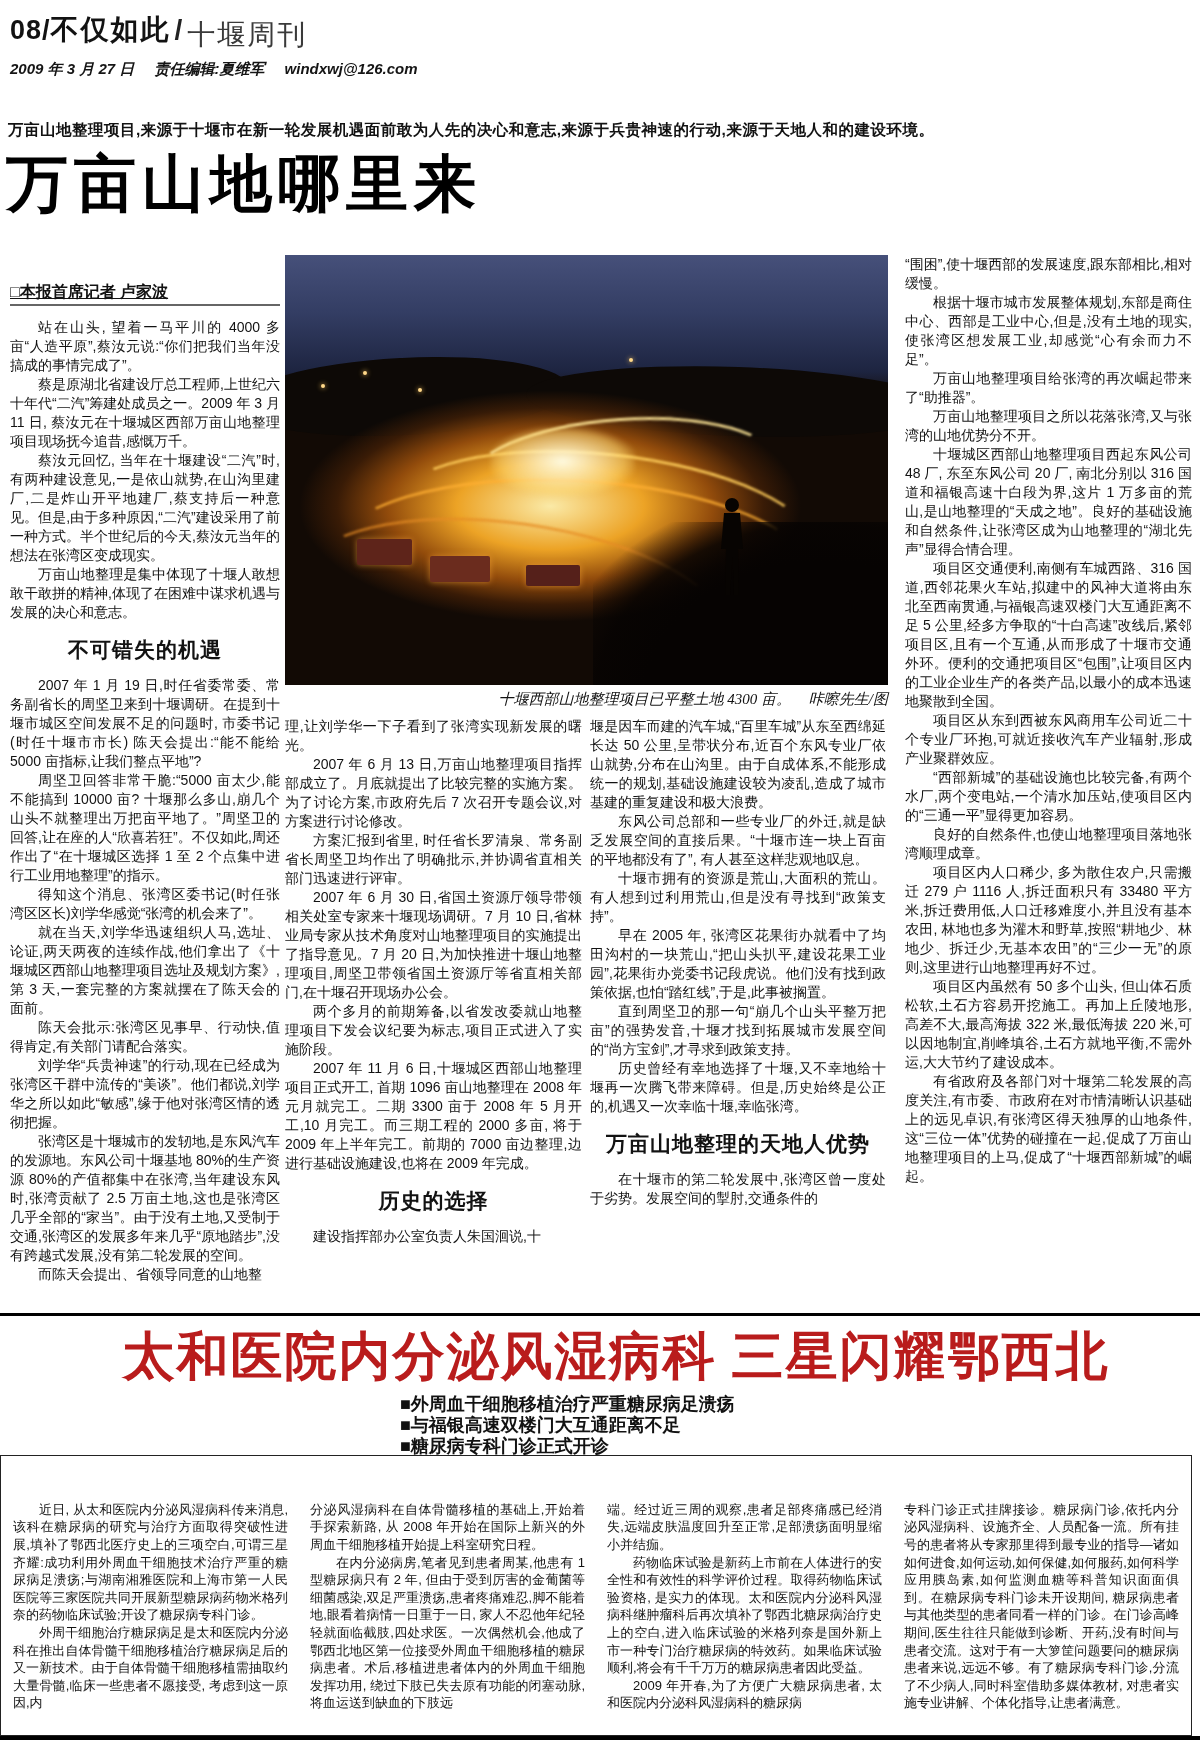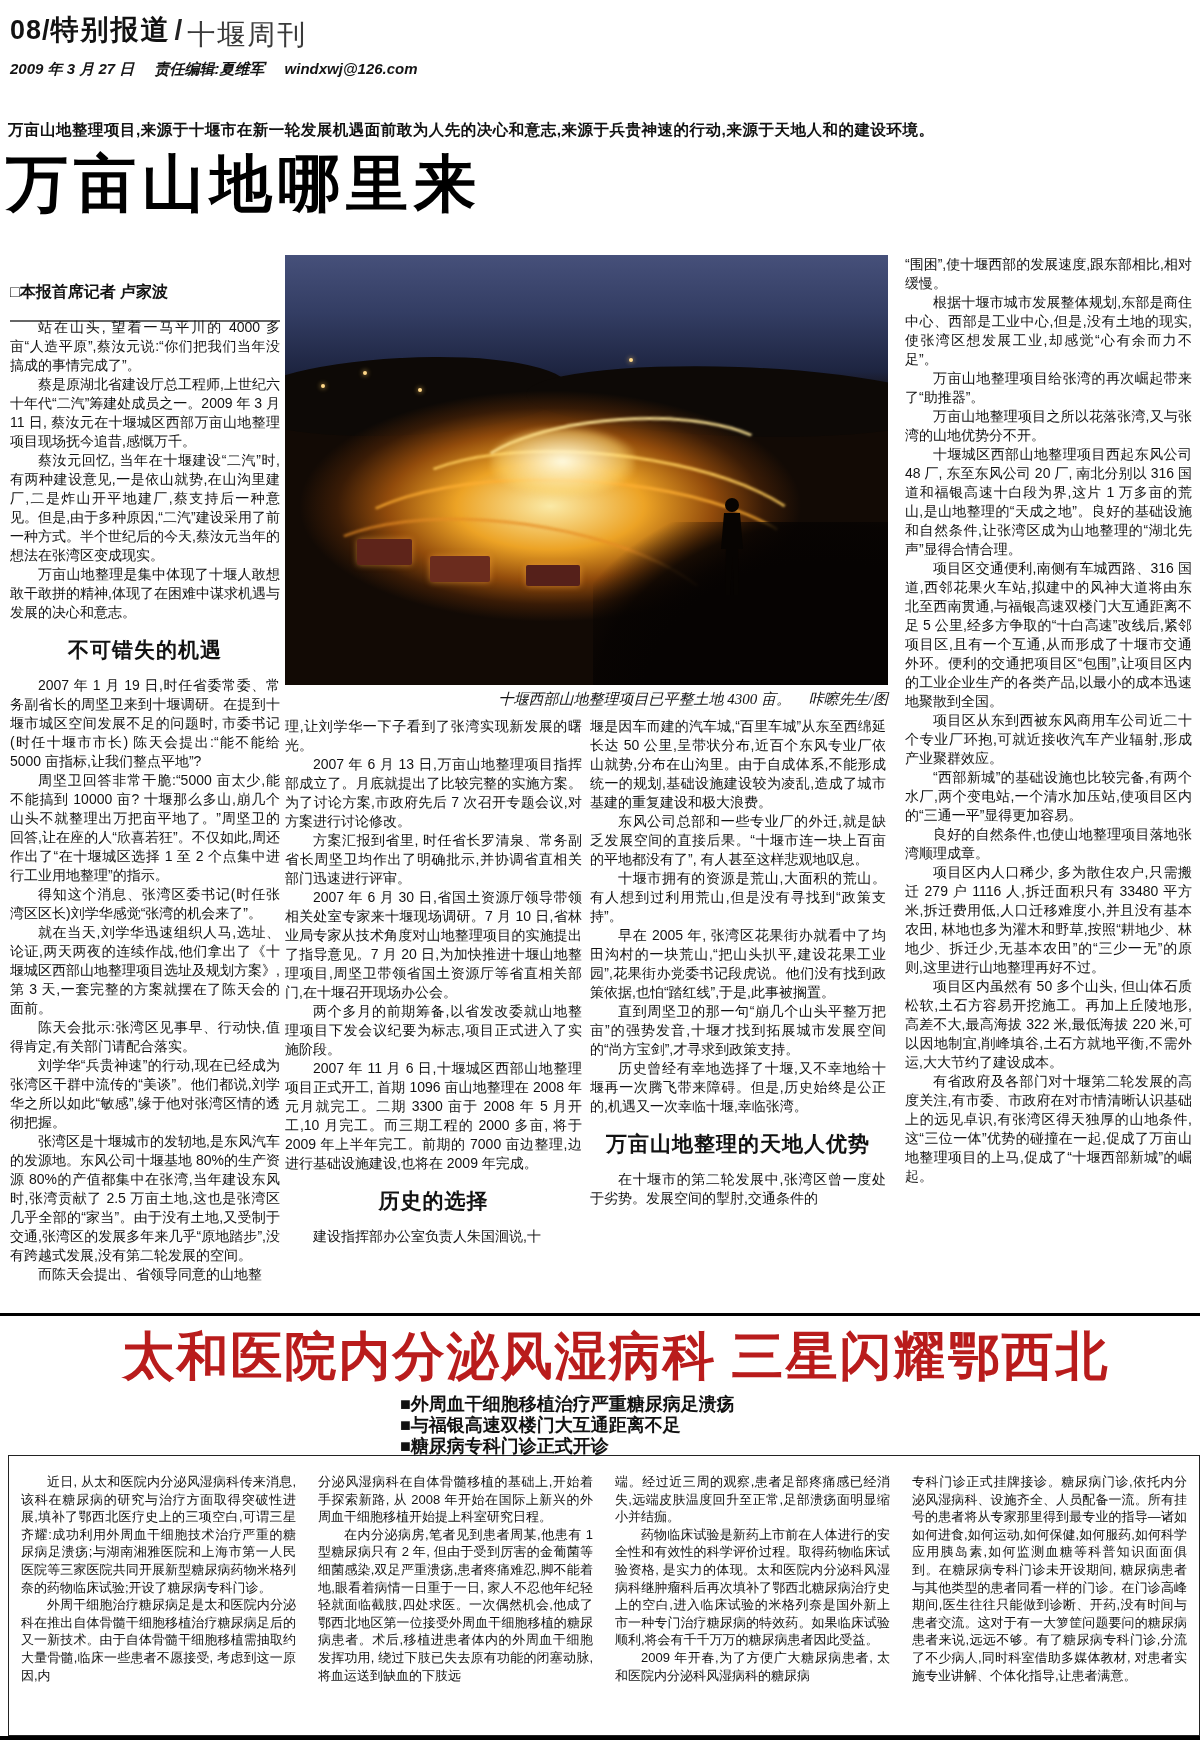--- a/index.html
+++ b/index.html
@@ -25,22 +25,23 @@
     position:absolute; left:8px; top:120px; width:1186px;
     font-size:15.5px; font-weight:700; letter-spacing:0.5px;
   }
   .main-headline {
     position:absolute; left:6px; top:142px; width:900px;
     font-family:"Liberation Serif",serif; font-weight:900;
     font-size:62px; letter-spacing:6px; color:#000;
   }
   .byline {
     position:absolute; left:10px; top:282px; width:270px;
-    font-size:16px; font-weight:700; padding-bottom:17px;
+    font-size:16px; font-weight:700; padding-bottom:1px;
     border-bottom:2px solid #666;
+    text-decoration:underline;
   }
 
   
   .col { position:absolute; overflow:hidden; text-align:justify; }
   .col .para { font-size:14px; line-height:19px; text-indent:2em; }
   .col .para.cont { text-indent:0; }
   .col .subhead {
     font-size:21px; font-weight:900; text-align:center; text-indent:0;
     margin:14px 0 12px 0; letter-spacing:1px; font-family:"Liberation Serif",serif;
   }
@@ -99,37 +100,37 @@
   
   .section-divider { position:absolute; left:0; top:1313px; width:1200px; height:3px; background:#000; }
   .ad-headline {
     position:absolute; left:16px; top:1322px; width:1200px; text-align:center;
     font-family:"Liberation Serif",serif; font-weight:900; font-size:52px;
     letter-spacing:2px; color:#b91c1c;
   }
   .ad-bullets { position:absolute; left:400px; top:1394px; width:760px; }
   .ad-bullets .para { font-size:18px; font-weight:900; line-height:21px; text-indent:0; text-align:left; }
   .ad-body {
-    position:absolute; left:8px; top:1455px; width:1192px; height:281px;
-    border:1px solid #222; display:flex; gap:22px; padding:17px 12px; overflow:hidden;
+    position:absolute; left:0; top:1455px; width:1192px; height:281px;
+    border:1px solid #222; display:flex; gap:22px; padding:23px 12px; overflow:hidden;align-items:flex-end;
   }
   .ad-col { flex:1 1 0; text-align:justify; overflow:hidden; }
   .ad-col .para { font-size:13px; line-height:17.6px; text-indent:2em; }
   .ad-col .para.cont { text-indent:0; }
   .page-bottom-rule { position:absolute; left:0; top:1736px; width:1200px; height:4px; background:#000; }
 </style>
 </head>
 <body>
 
 <div class="page">
 
   <div class="masthead">
     <div class="mast-line1">
       <span class="mast-pagenum">08/</span>
-      <span class="mast-section">特别报道</span>
+      <span class="mast-section">不仅如此</span>
       <span class="mast-sep">/</span>
       <span class="mast-pub">十堰周刊</span>
     </div>
     <div class="mast-line2">
       <span>2009 年 3 月 27 日</span>
       <span>责任编辑:夏维军</span>
       <span>windxwj@126.com</span>
     </div>
   </div>
 

